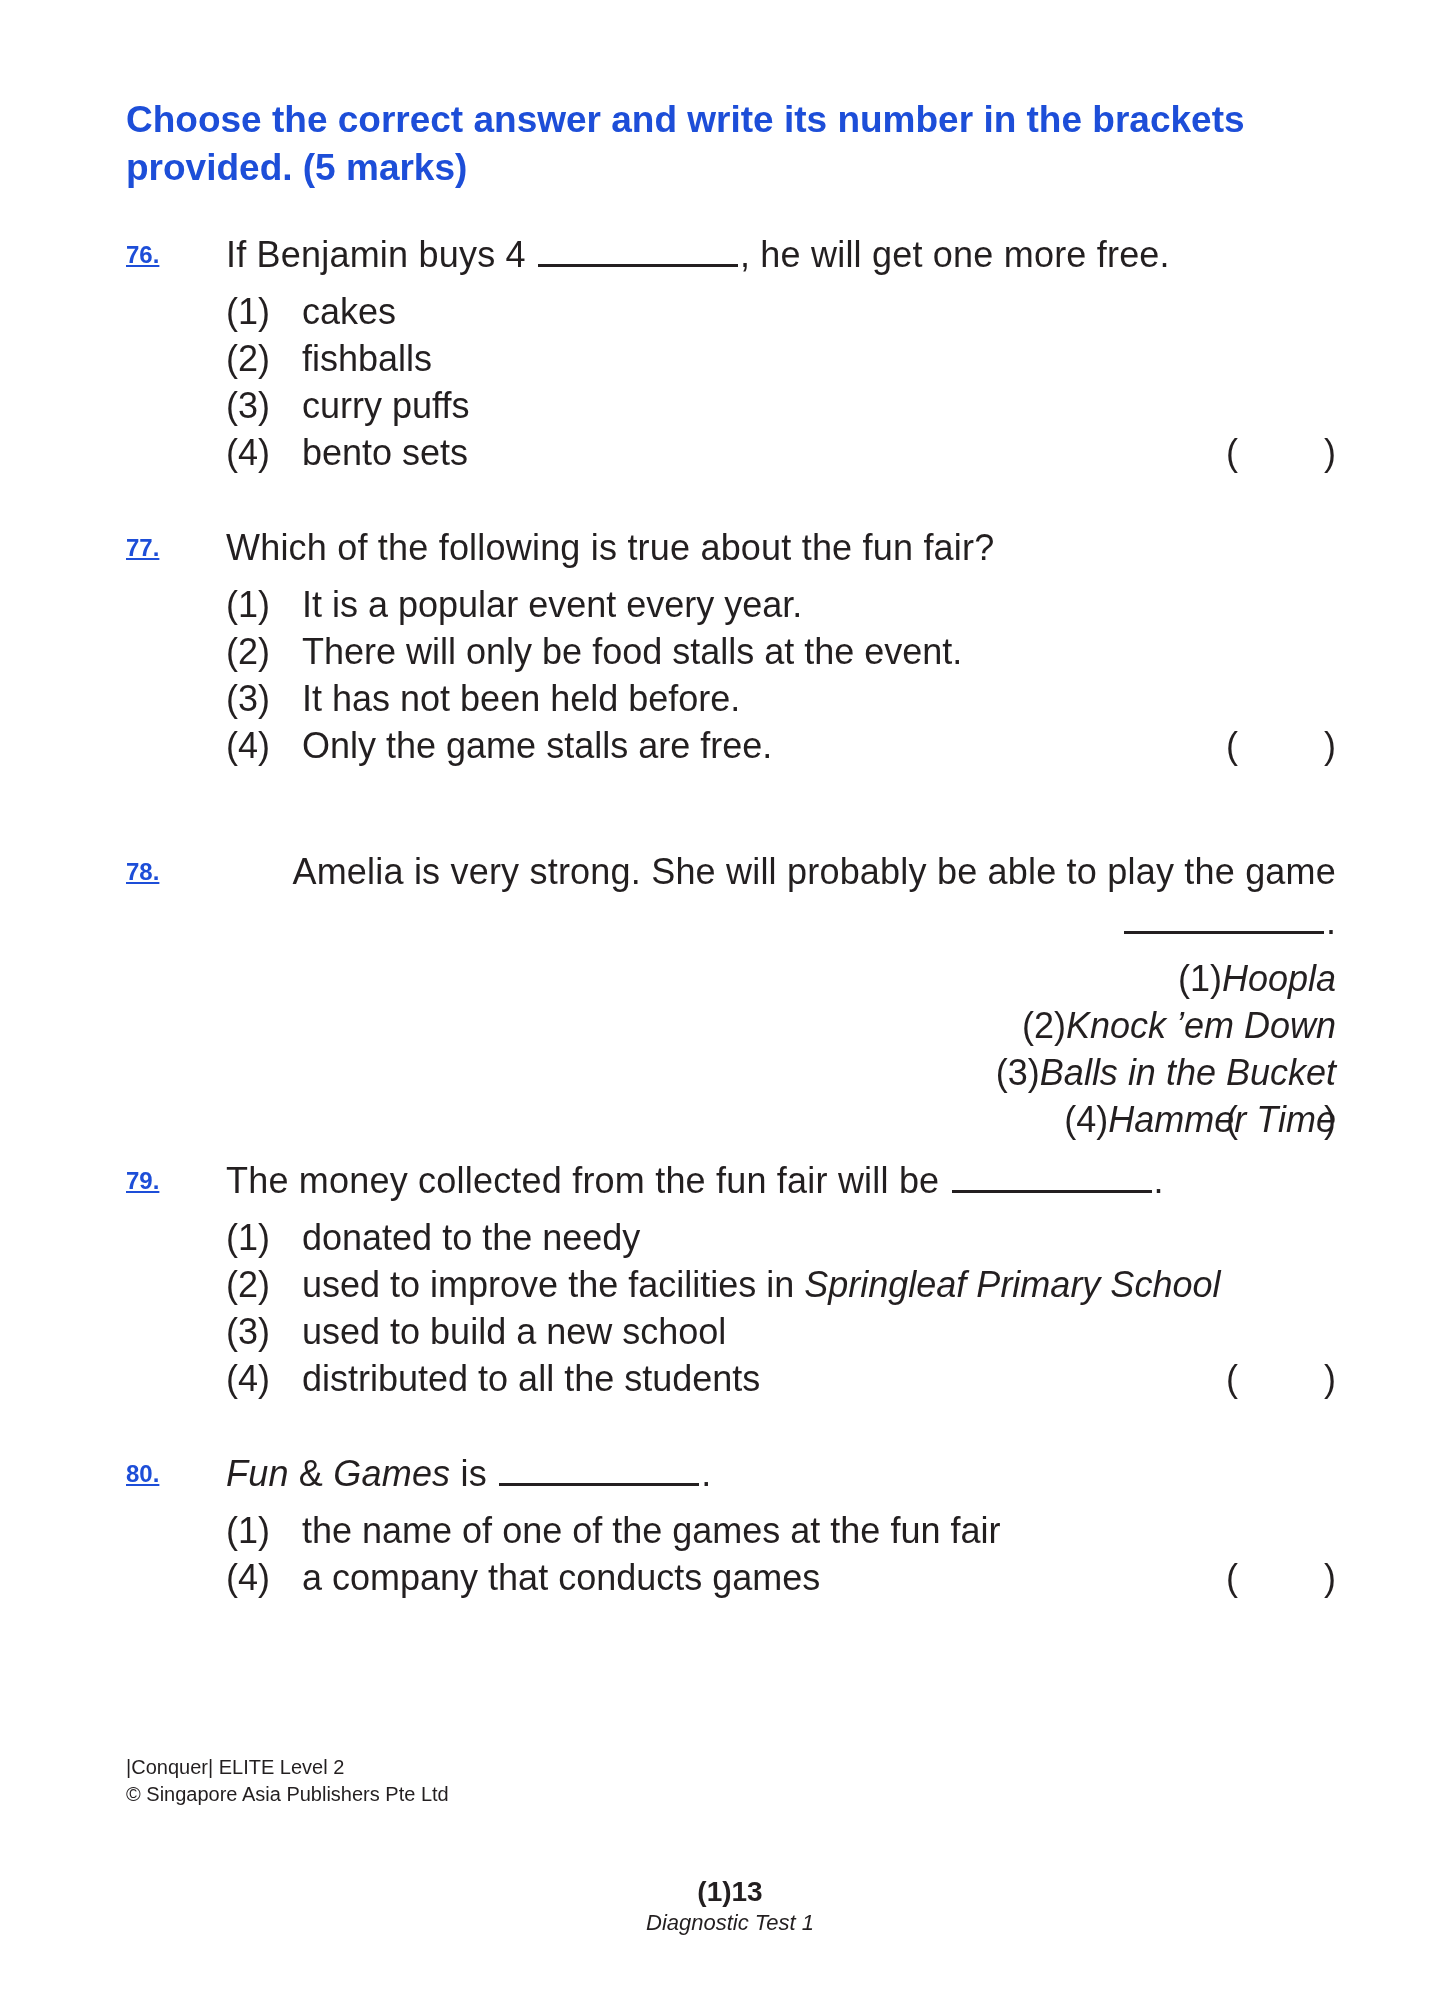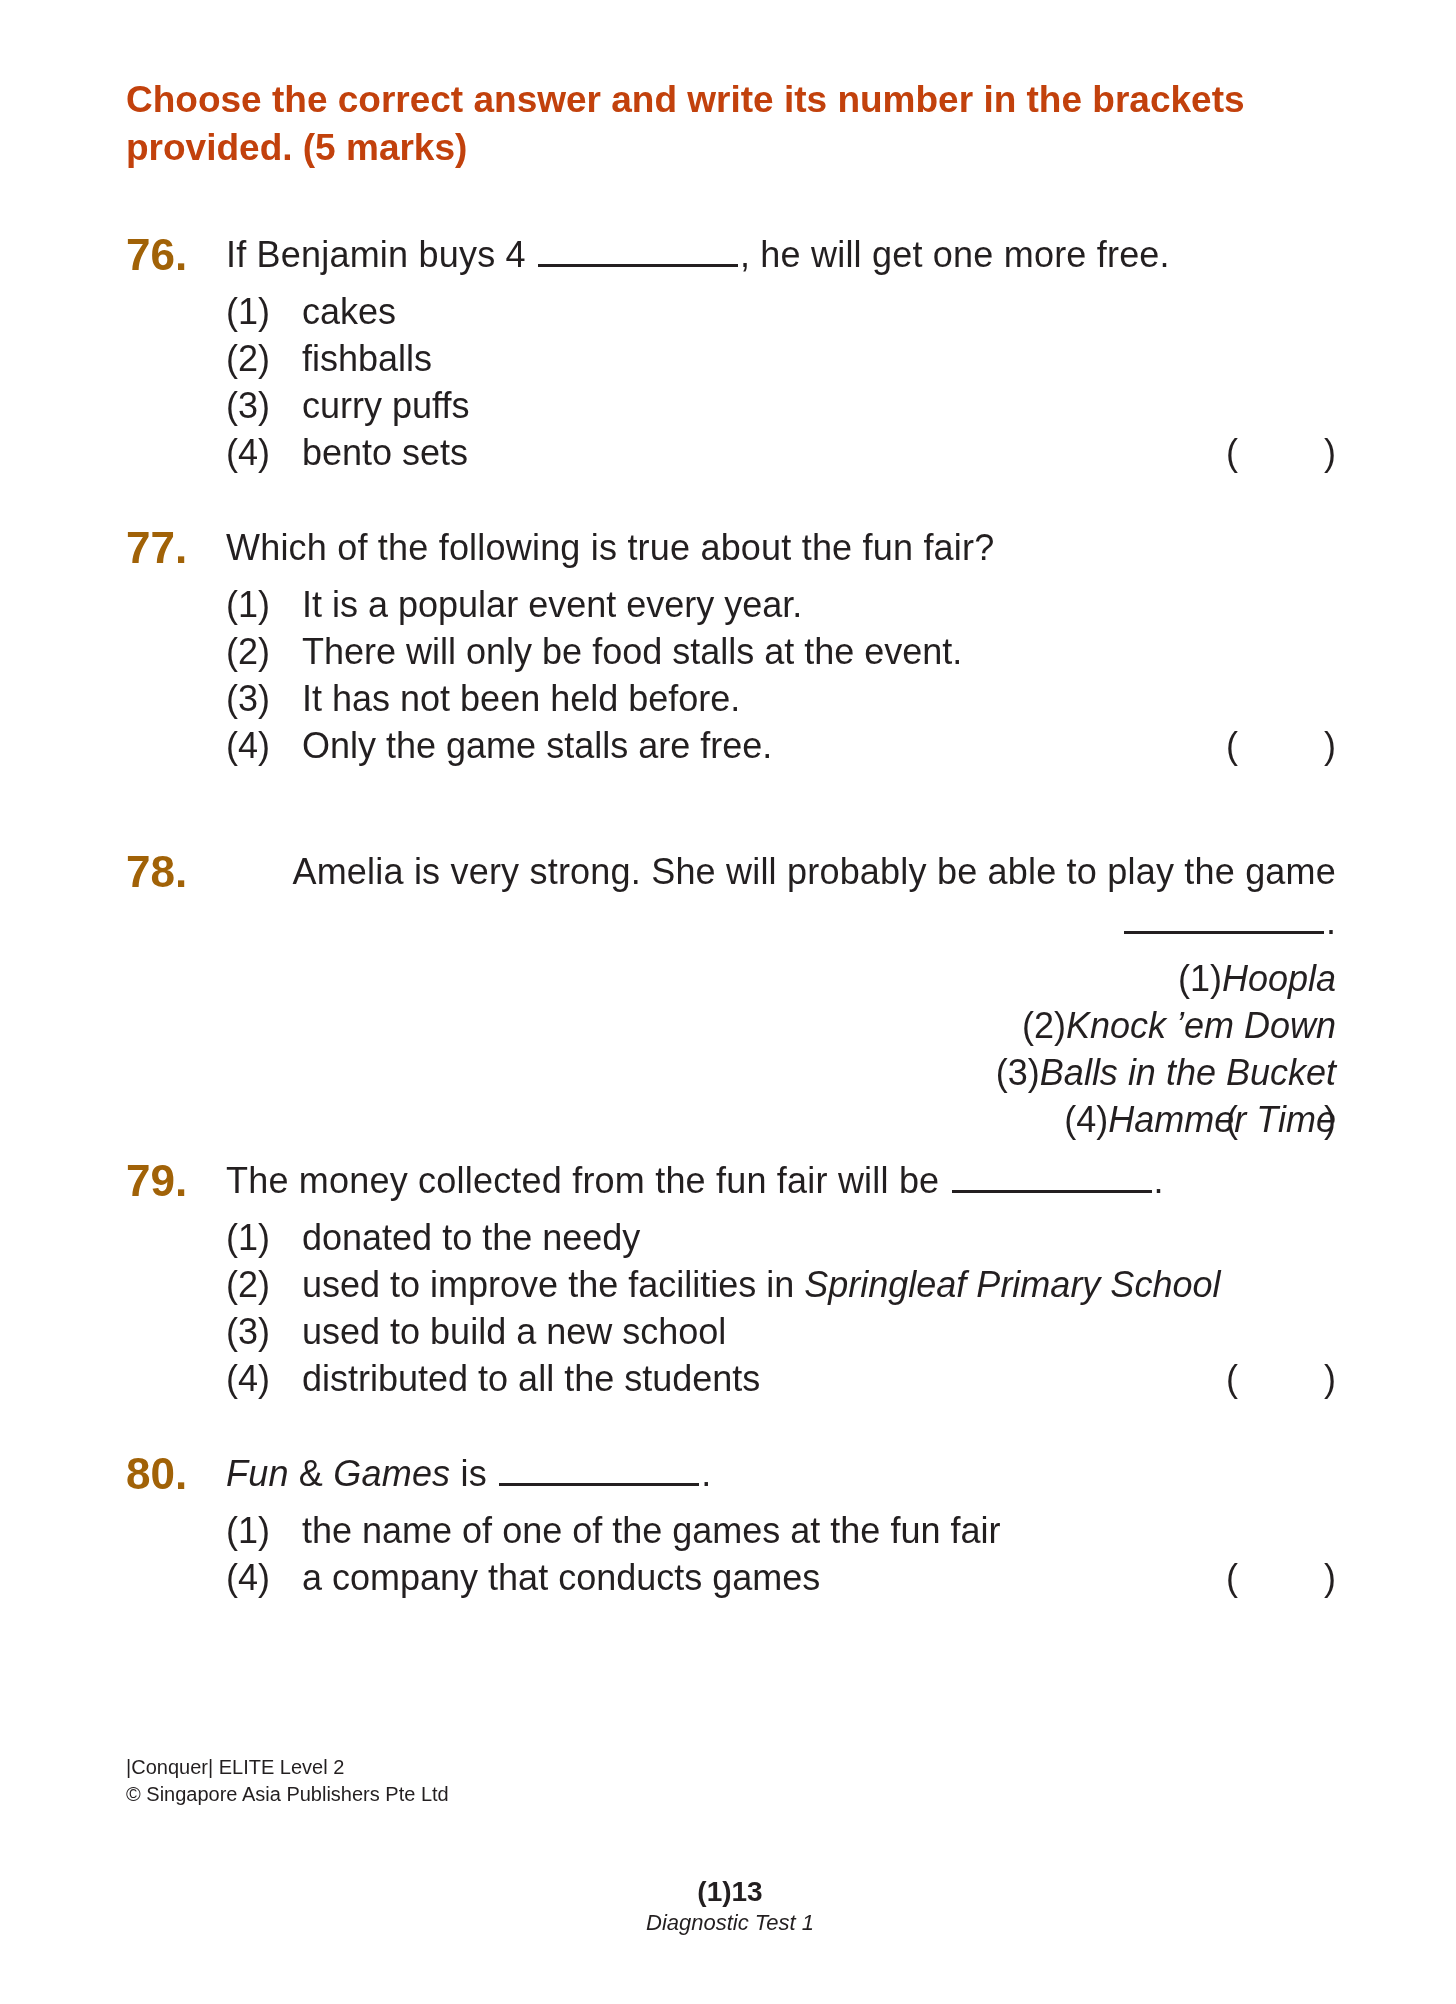--- a/index.html
+++ b/index.html
@@ -1,22 +1,22 @@
 <!DOCTYPE html>
 <html><head>
 <meta charset="utf-8">
 <style>
   html, body { margin: 0; padding: 0; background: #ffffff; }
   body { width: 1456px; height: 2004px; position: relative; overflow: hidden;
          font-family: "Liberation Sans", sans-serif; color: #231f20; }
-  .instruction { position: absolute; left: 126px; top: 76px; width: 1210px;
-         color: #c2410c; font-weight: bold; font-size: 37px; line-height: 48px; }
+  .instruction { position: absolute; left: 126px; top: 96px; width: 1210px;
+         color: #1d4ed8; font-weight: bold; font-size: 37px; line-height: 48px; }
   .question { position: absolute; left: 126px; width: 1210px; }
-  .q-num { position: absolute; left: 0; top: 0; color: #a16207; font-weight: bold;
-         font-size: 44px; line-height: 50px; }
+  .q-num { position: absolute; left: 0; top: 0; color: #1d4ed8; font-weight: bold;
+         font-size: 24px; line-height: 50px; text-decoration: underline; }
   .q-stem { margin-left: 100px; font-size: 36px; line-height: 50px; letter-spacing: 0.2px; }
   .blank { display: inline-block; width: 200px; border-bottom: 3px solid #231f20;
          height: 30px; vertical-align: baseline; margin: 0 2px; }
   .stem-line2 { margin-left: 100px; font-size: 36px; line-height: 50px; height: 50px; }
   .options { margin-left: 100px; margin-top: 8px; position: relative; }
   .option { font-size: 36px; line-height: 47px; position: relative; height: 47px; }
   .opt-num { display: inline-block; width: 76px; }
   .opt-text.italic, .it { font-style: italic; }
   .answer-bracket { position: absolute; right: 0; top: 0; width: 110px;
          display: flex; justify-content: space-between; font-size: 36px; line-height: 47px; }

